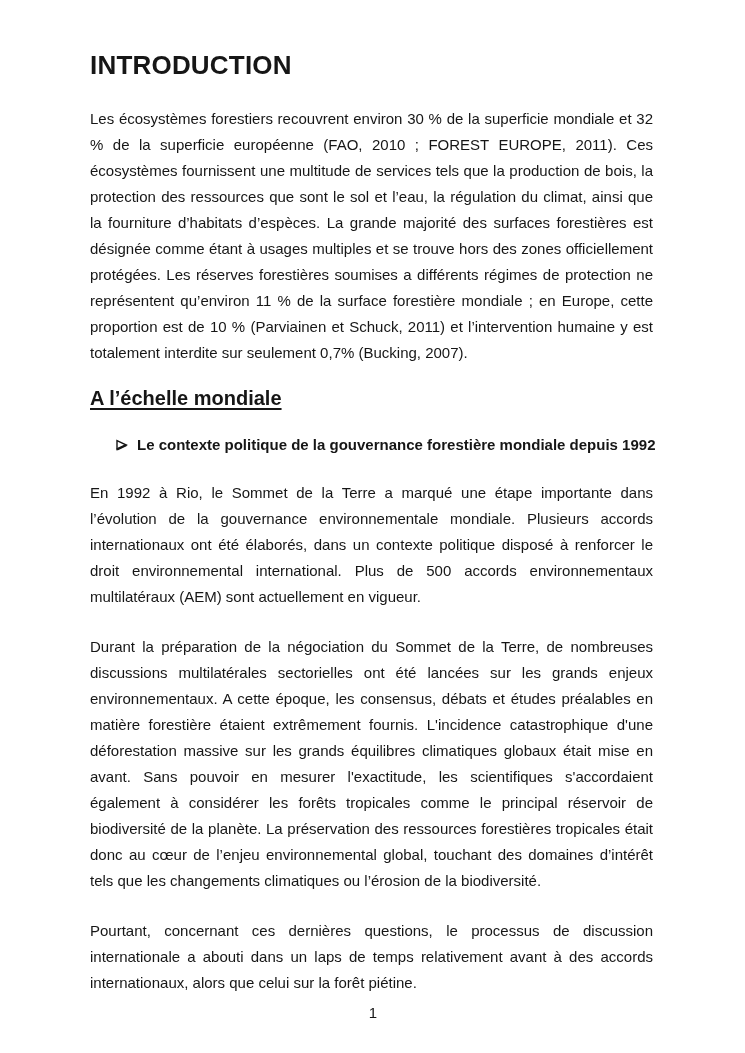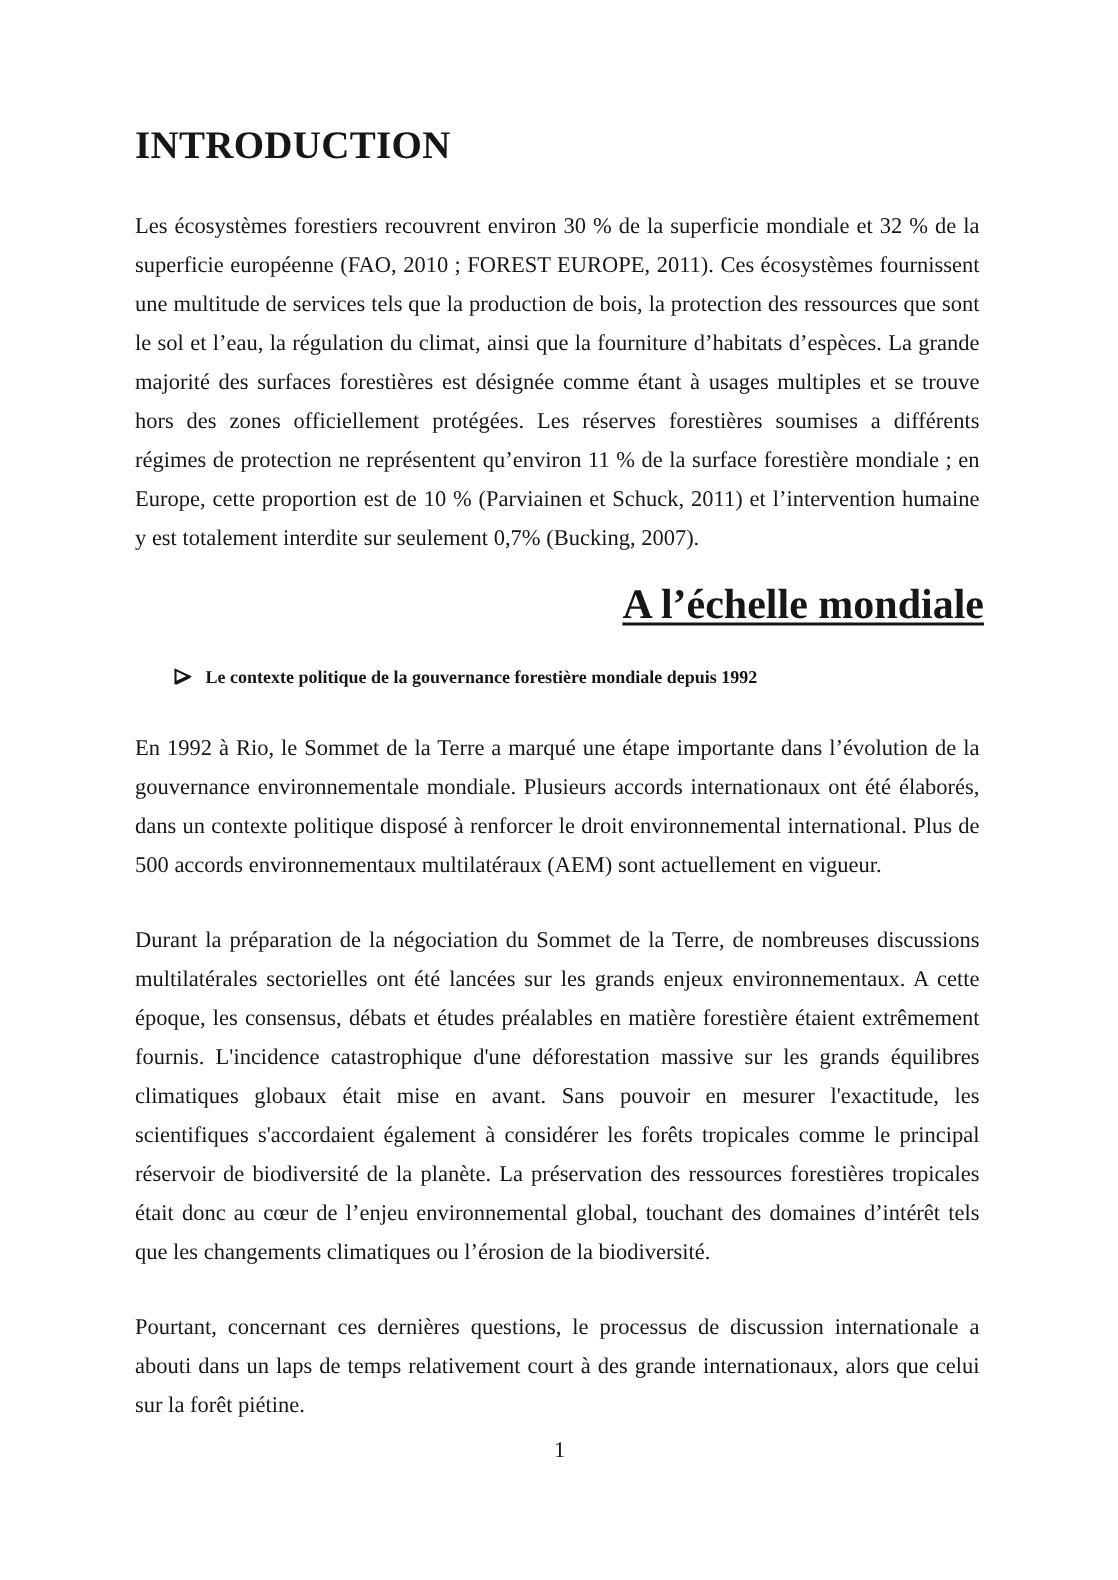--- a/index.html
+++ b/index.html
@@ -6,57 +6,56 @@
     margin: 0;
     padding: 0;
     background: #ffffff;
   }
   .page {
     position: relative;
     width: 745px;
     height: 1053px;
     background: #ffffff;
     box-sizing: border-box;
-    padding: 82px 89px 0 90px;
-    font-family: Liberation Serif, serif;
+    padding: 50px 89px 0 90px;
+    font-family: Liberation Sans, sans-serif;
     color: #161616;
     overflow: hidden;
   }
   .doc-title {
     font-size: 26px;
     line-height: 30px;
     font-weight: 700;
     letter-spacing: 0.2px;
     margin: 0 0 26px 0;
   }
   .body-par {
     font-size: 15px;
     line-height: 26px;
     margin: 0 3px 24px 0;
     text-align: justify;
     text-justify: inter-word;
     hyphens: none;
   }
   .section-heading {
-    font-size: 28px;
+    font-size: 20px;
     line-height: 24px;
     font-weight: 700;
     text-decoration: underline;
     text-decoration-thickness: 1.5px;
     text-underline-offset: 3px;
     margin: -4px 0 24px 0;
-    text-align: right;
   }
   .bullet-row {
     display: flex;
     align-items: flex-start;
     padding-left: 25px;
     margin: 0 0 24px 0;
     font-weight: 700;
-    font-size: 12px;
+    font-size: 15px;
     line-height: 22px;
     text-align: center;
   }
   .bullet-marker {
     flex: 0 0 22px;
     width: 22px;
     padding-top: 5px;
   }
   .bullet-marker svg {
     display: block;
@@ -89,17 +88,17 @@
         <path d="M2 10.4 L11.4 6" fill="none" stroke="#161616" stroke-width="2.3"></path>
       </svg>
     </span>
     <span class="bullet-text">Le contexte politique de la gouvernance forestière mondiale depuis 1992</span>
   </div>
 
   <p class="body-par">En 1992 à Rio, le Sommet de la Terre a marqué une étape importante dans l’évolution de la gouvernance environnementale mondiale. Plusieurs accords internationaux ont été élaborés, dans un contexte politique disposé à renforcer le droit environnemental international. Plus de 500 accords environnementaux multilatéraux (AEM) sont actuellement en vigueur.</p>
 
   <p class="body-par">Durant la préparation de la négociation du Sommet de la Terre, de nombreuses discussions multilatérales sectorielles ont été lancées sur les grands enjeux environnementaux. A cette époque, les consensus, débats et études préalables en matière forestière étaient extrêmement fournis. L'incidence catastrophique d'une déforestation massive sur les grands équilibres climatiques globaux était mise en avant. Sans pouvoir en mesurer l'exactitude, les scientifiques s'accordaient également à considérer les forêts tropicales comme le principal réservoir de biodiversité de la planète. La préservation des ressources forestières tropicales était donc au cœur de l’enjeu environnemental global, touchant des domaines d’intérêt tels que les changements climatiques ou l’érosion de la biodiversité.</p>
 
-  <p class="body-par last-par">Pourtant, concernant ces dernières questions, le processus de discussion internationale a abouti dans un laps de temps relativement court à des grande internationaux, alors que celui sur la forêt piétine.</p>
+  <p class="body-par last-par">Pourtant, concernant ces dernières questions, le processus de discussion internationale a abouti dans un laps de temps relativement avant à des accords internationaux, alors que celui sur la forêt piétine.</p>
 
   <div class="page-number">1</div>
 
 </div>
 
 </body></html>

